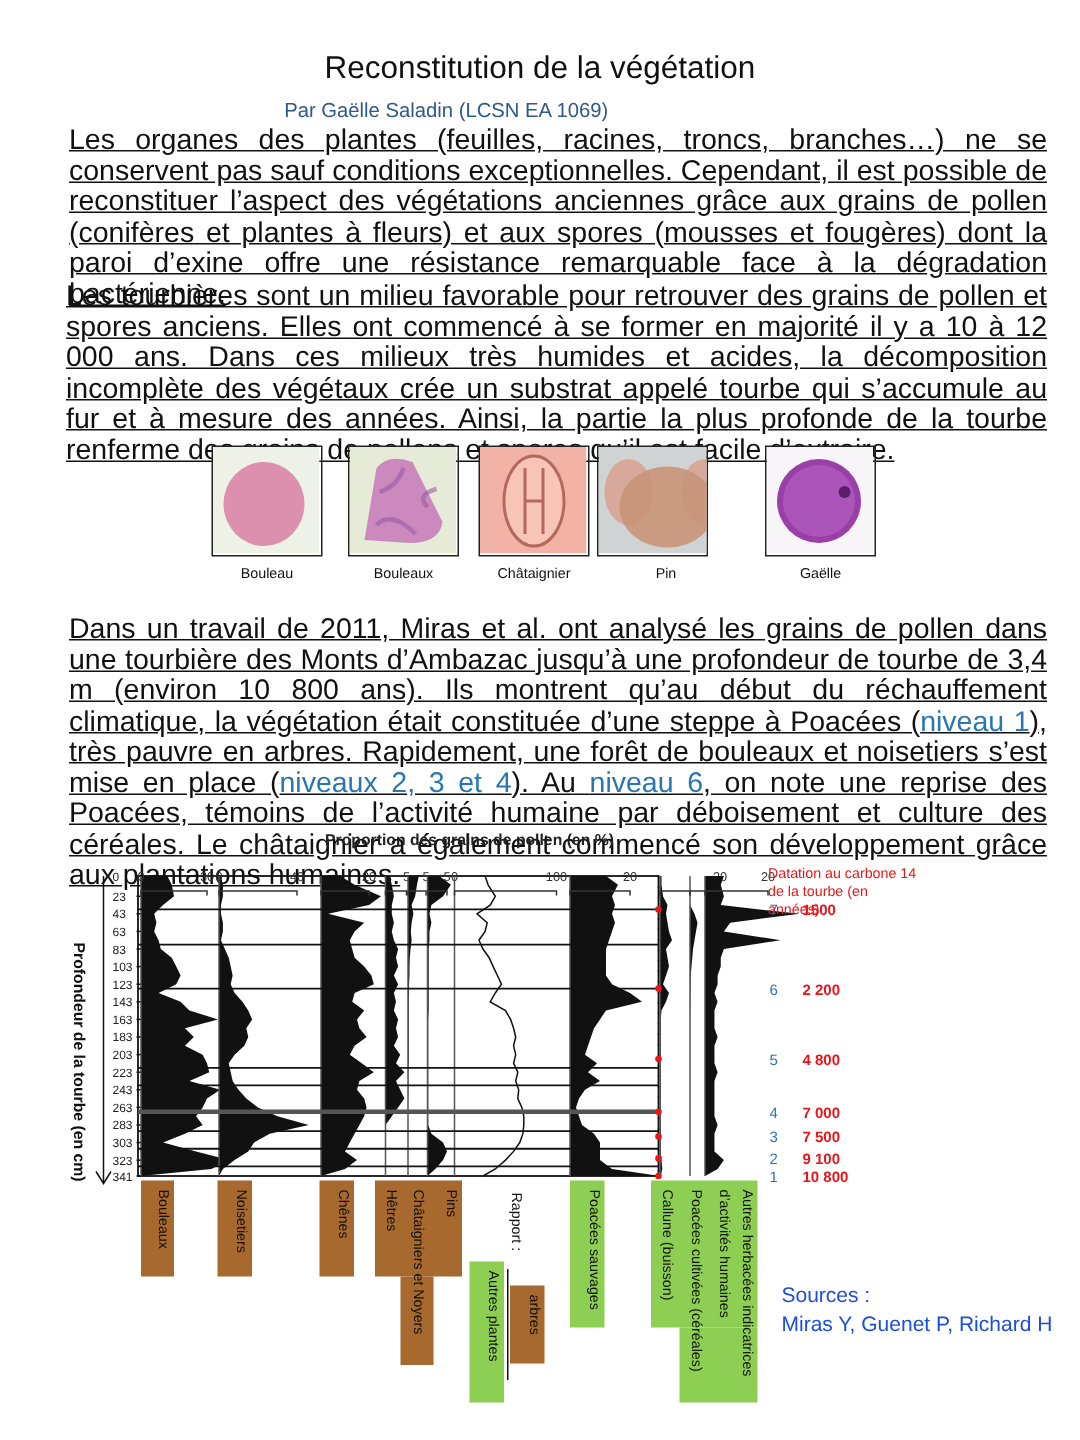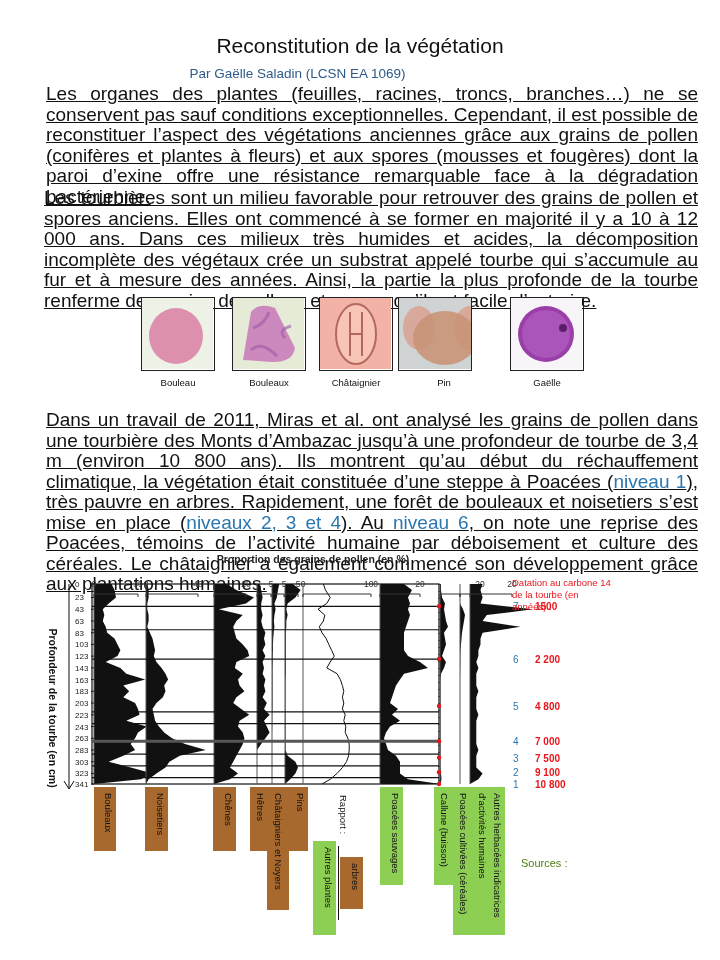--- a/index.html
+++ b/index.html
@@ -11,21 +11,21 @@
   #p1{top:84px;}
   #p2{top:188px;left:44px;width:654px;}
   #p3{top:410px;}
   .hl{color:#2a77b0;}
   .grain{position:absolute;top:297px;width:74px;height:74px;border:1.5px solid #222;box-sizing:border-box;overflow:hidden;}
   .gcap{position:absolute;top:377px;width:90px;text-align:center;font-size:9.5px;color:#111;}
   #chart{position:absolute;left:0;top:548px;}
   .lab{position:absolute;writing-mode:vertical-rl;font-size:9.5px;color:#111;padding:6px 2px;box-sizing:border-box;line-height:12px;}
   .brown{background:#a8692e;}
   .green{background:#8dcf53;}
-  #sources{left:521px;top:854px;font-size:11px;line-height:19px;color:#4d7c0f;}
+  #sources{left:521px;top:854px;font-size:14px;line-height:19px;color:#1d4ed8;}
   .dlab{position:absolute;font-size:9.5px;color:#e8151b;}
 </style>
 </head>
 <body>
 
 <div id="title" class="abs">Reconstitution de la végétation</div>
 <div id="subtitle" class="abs">Par Gaëlle Saladin (LCSN EA 1069)</div>
 
 <div id="p1" class="para">Les organes des plantes (feuilles, racines, troncs, branches…) ne se conservent pas sauf conditions exceptionnelles. Cependant, il est possible de reconstituer l’aspect des végétations anciennes grâce aux grains de pollen (conifères et plantes à fleurs) et aux spores (mousses et fougères) dont la paroi d’exine offre une résistance remarquable face à la dégradation bactérienne.</div>
 <div id="p2" class="para">Les tourbières sont un milieu favorable pour retrouver des grains de pollen et spores anciens. Elles ont commencé à se former en majorité il y a 10 à 12 000 ans. Dans ces milieux très humides et acides, la décomposition incomplète des végétaux crée un substrat appelé tourbe qui s’accumule au fur et à mesure des années. Ainsi, la partie la plus profonde de la tourbe renferme des grains de pollens et spores qu’il est facile d’extraire.</div>
@@ -238,13 +238,14 @@
 
 <div class="green abs" style="left:434px;top:787px;width:71px;height:98px;"></div>
 <div class="green abs" style="left:453px;top:885px;width:52px;height:50px;"></div>
 <div class="lab" style="left:436px;top:787px;width:14px;height:98px;padding:6px 0;">Callune (buisson)</div>
 <div class="lab" style="left:455px;top:787px;width:14px;height:148px;padding:6px 0;">Poacées cultivées (céréales)</div>
 <div class="lab" style="left:474px;top:787px;width:14px;height:148px;padding:6px 0;">d’activités humaines</div>
 <div class="lab" style="left:489px;top:787px;width:14px;height:148px;padding:6px 0;">Autres herbacées indicatrices</div>
 
 <div id="sources" class="abs">
   <div>Sources :</div>
+  <div>Miras Y, Guenet P, Richard H</div>
 </div>
 
 </body></html>

